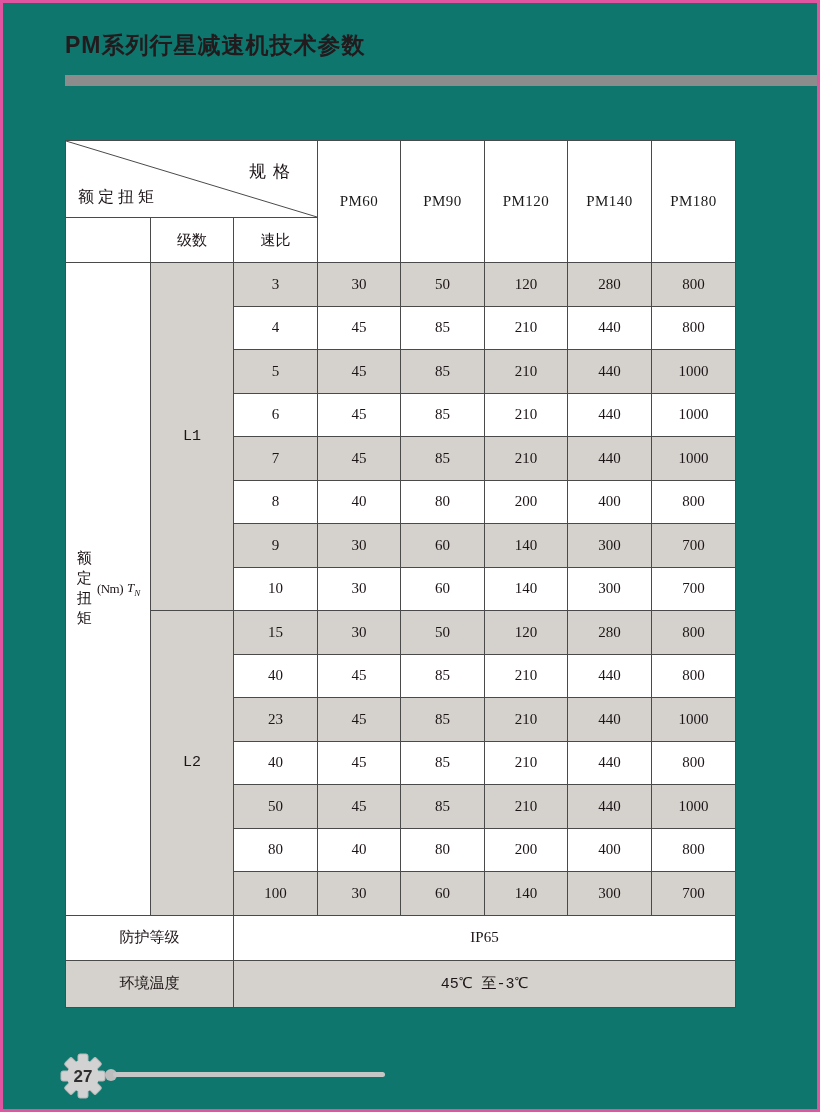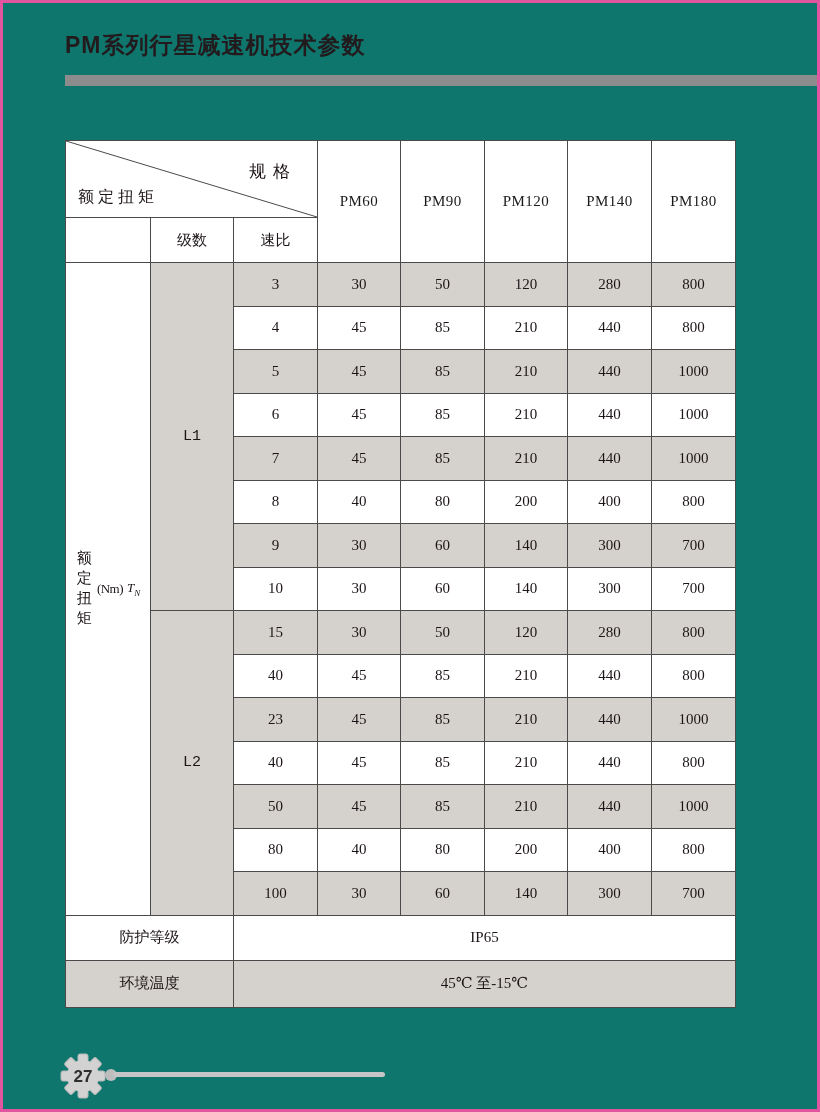--- a/index.html
+++ b/index.html
@@ -35,21 +35,21 @@
     padding:0;
     text-align:center; vertical-align:middle;
     font-weight:normal;
     font-size:15px;
     background:#ffffff;
   }
   .head-row1 { height:77px; }
   .head-row2 { height:45px; }
   .spec-table tbody tr { height:43.5px; }
   .foot-row1 { height:45px; }
-  .foot-row2 { height:47px; }
+  .foot-row2 { height:47px;font-family:Liberation Mono, monospace; }
 
   .pm-head {
     font-family:Liberation Serif, serif;
     font-size:15px; letter-spacing:0.5px; color:#1a1a1a;
   }
   .diag-cell { position:relative; }
   .diag-cell svg.diag-line { position:absolute; left:0; top:0; width:100%; height:100%; display:block; }
   .diag-top  { position:absolute; top:19px; right:20px; letter-spacing:7px; font-size:17px; }
   .diag-bottom { position:absolute; bottom:9px; left:12px; letter-spacing:4px; font-size:16px; }
 
@@ -247,21 +247,21 @@
           <td>700</td>
         </tr>
       </tbody>
     <tfoot>
       <tr class="foot-row1">
         <td colspan="2">防护等级</td>
         <td colspan="6">IP65</td>
       </tr>
       <tr class="foot-row2 gray-row">
         <td colspan="2">环境温度</td>
-        <td colspan="6">45℃ 至-15℃</td>
+        <td colspan="6">45℃ 至-3℃</td>
       </tr>
     </tfoot>
   </table>
 
   <div class="gear-wrap">
     <svg width="46" height="46" viewBox="0 0 46 46">
       <g fill="#d2d2d2" stroke="#b8b8b8" stroke-width="1">
         <rect x="18" y="1" width="10" height="44" rx="2"></rect>
         <rect x="18" y="1" width="10" height="44" rx="2" transform="rotate(45 23 23)"></rect>
         <rect x="18" y="1" width="10" height="44" rx="2" transform="rotate(90 23 23)"></rect>

